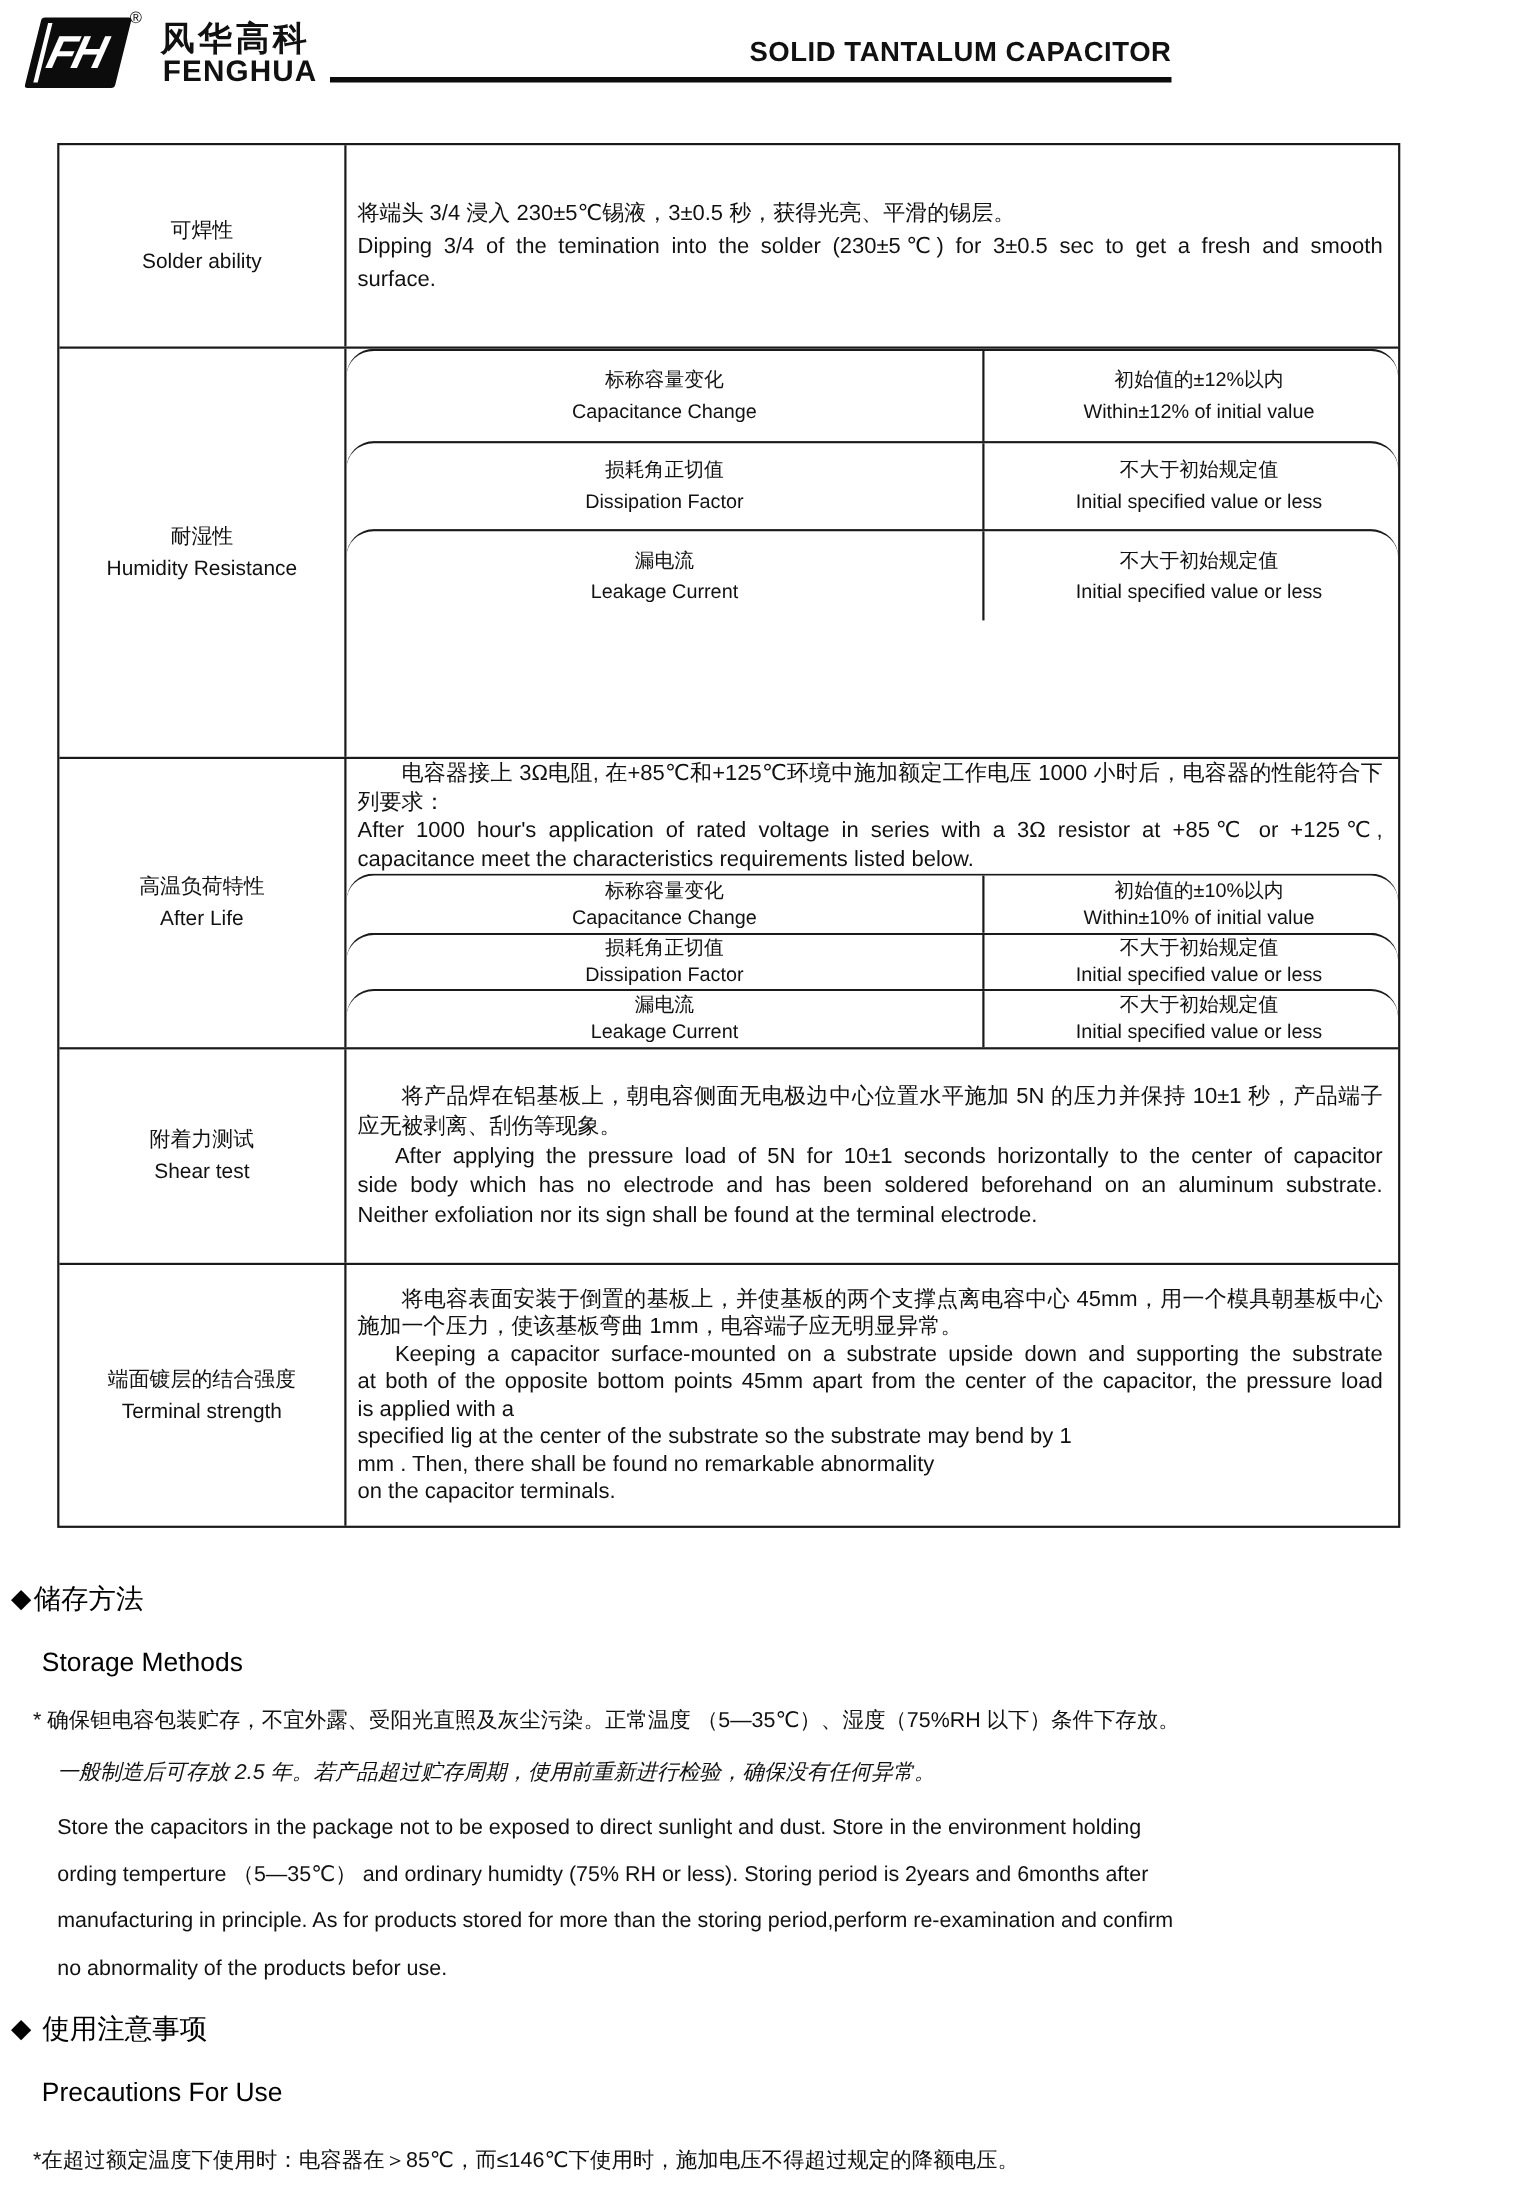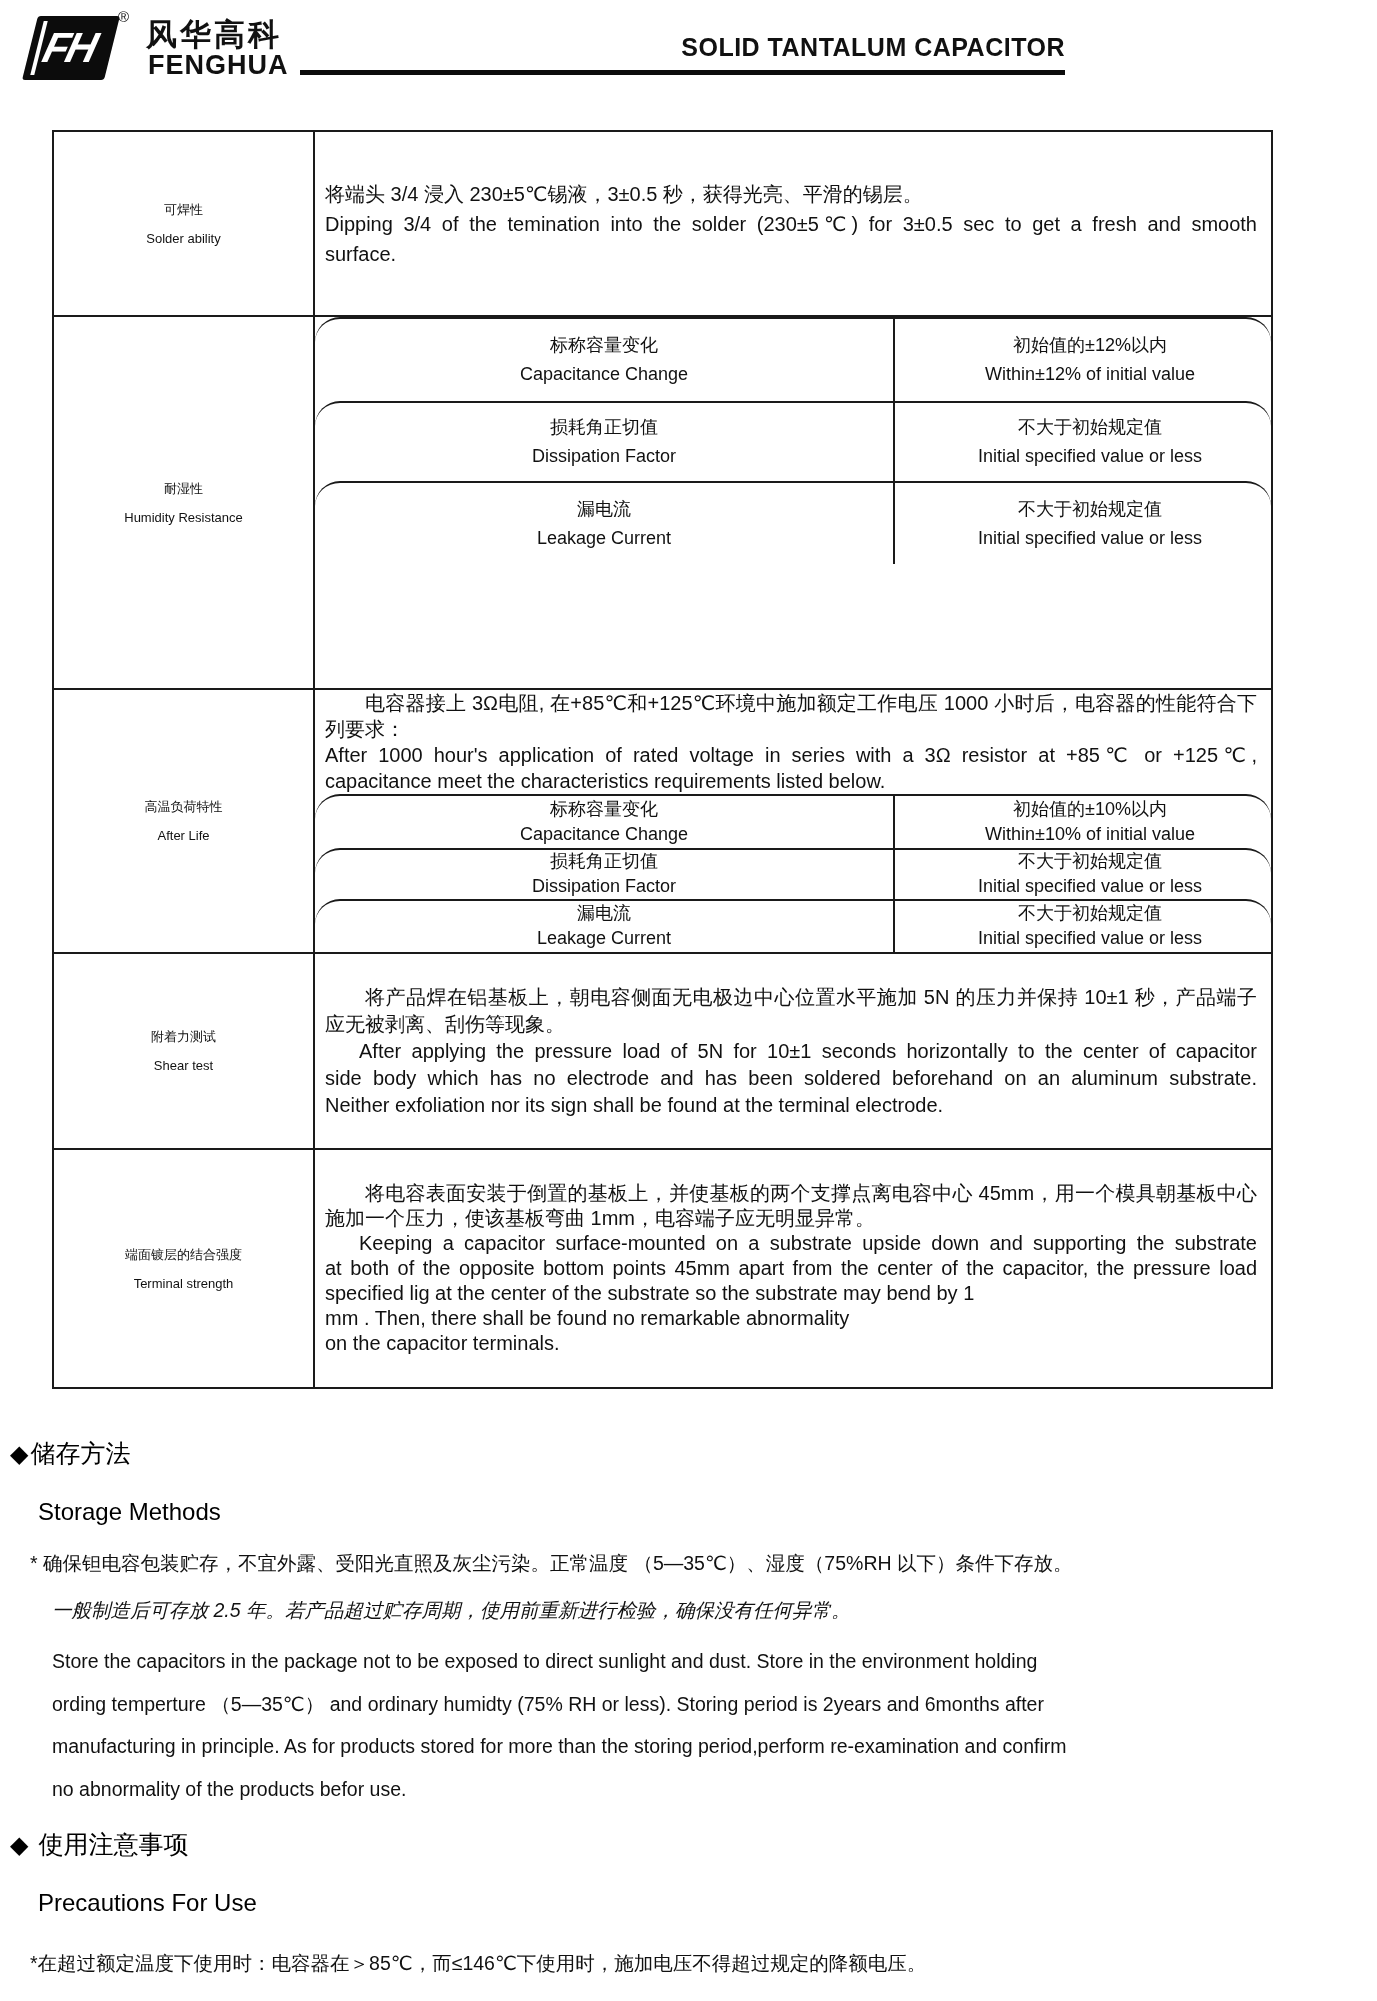--- a/index.html
+++ b/index.html
@@ -37,21 +37,21 @@
     position:absolute; left:52px; top:130px; width:1221px;
     border:2px solid #1a1a1a; background:#fff;
   }
   .row { display:flex; width:100%; }
   .row + .row { border-top:2px solid #1a1a1a; }
   .r1 { height:183px; } .r2 { height:373px; } .r3 { height:264px; }
   .r4 { height:196px; } .r5 { height:239px; }
   .label-cell {
     width:261px; min-width:261px; border-right:2px solid #1a1a1a;
     display:flex; flex-direction:column; justify-content:center; align-items:center;
-    text-align:center; font-size:13px; line-height:29px; padding:4px;
+    text-align:center; font-size:19px; line-height:29px; padding:4px;
   }
   .content-cell { flex:1; display:flex; flex-direction:column; }
   .desc { padding:0 14px 0 10px; font-size:20px; }
   .pad-c { display:flex; flex-direction:column; justify-content:center; }
   .cn-flow { text-align:justify; text-indent:2em; line-height:28px; }
   .jline { text-align:justify; text-align-last:justify; }
   .ind { padding-left:2.2em; }
   .lh30 { line-height:30px; } .lh27 { line-height:27px; }
   .lh26 { line-height:26px; } .lh25 { line-height:25px; }
 
@@ -205,20 +205,21 @@
 
   <div class="row r5">
     <div class="label-cell">
       <div>端面镀层的结合强度</div>
       <div>Terminal strength</div>
     </div>
     <div class="content-cell pad-c">
       <div class="desc cn-flow lh25">将电容表面安装于倒置的基板上，并使基板的两个支撑点离电容中心 45mm，用一个模具朝基板中心施加一个压力，使该基板弯曲 1mm，电容端子应无明显异常。</div>
       <div class="desc lh25 jline ind">Keeping a capacitor surface-mounted on a substrate upside down and supporting the substrate</div>
       <div class="desc lh25 jline">at both of the opposite bottom points 45mm apart from the center of the capacitor, the pressure load</div>
+      <div class="desc lh25">is applied with a</div>
       <div class="desc lh25">specified lig at the center of the substrate so the substrate may bend by 1</div>
       <div class="desc lh25">mm . Then, there shall be found no remarkable abnormality</div>
       <div class="desc lh25">on the capacitor terminals.</div>
     </div>
   </div>
 
 </div>
 
 <div class="sec-head" style="left:10px; top:1437px;">
   <span class="diamond">◆</span>

